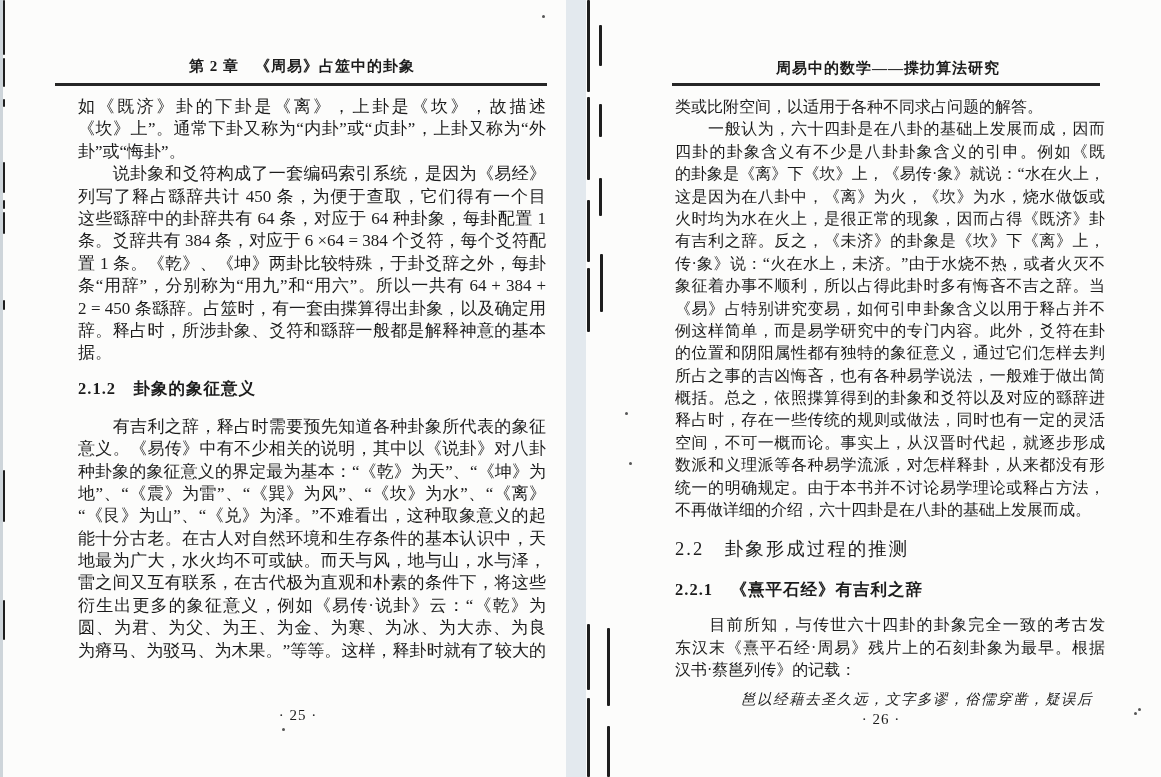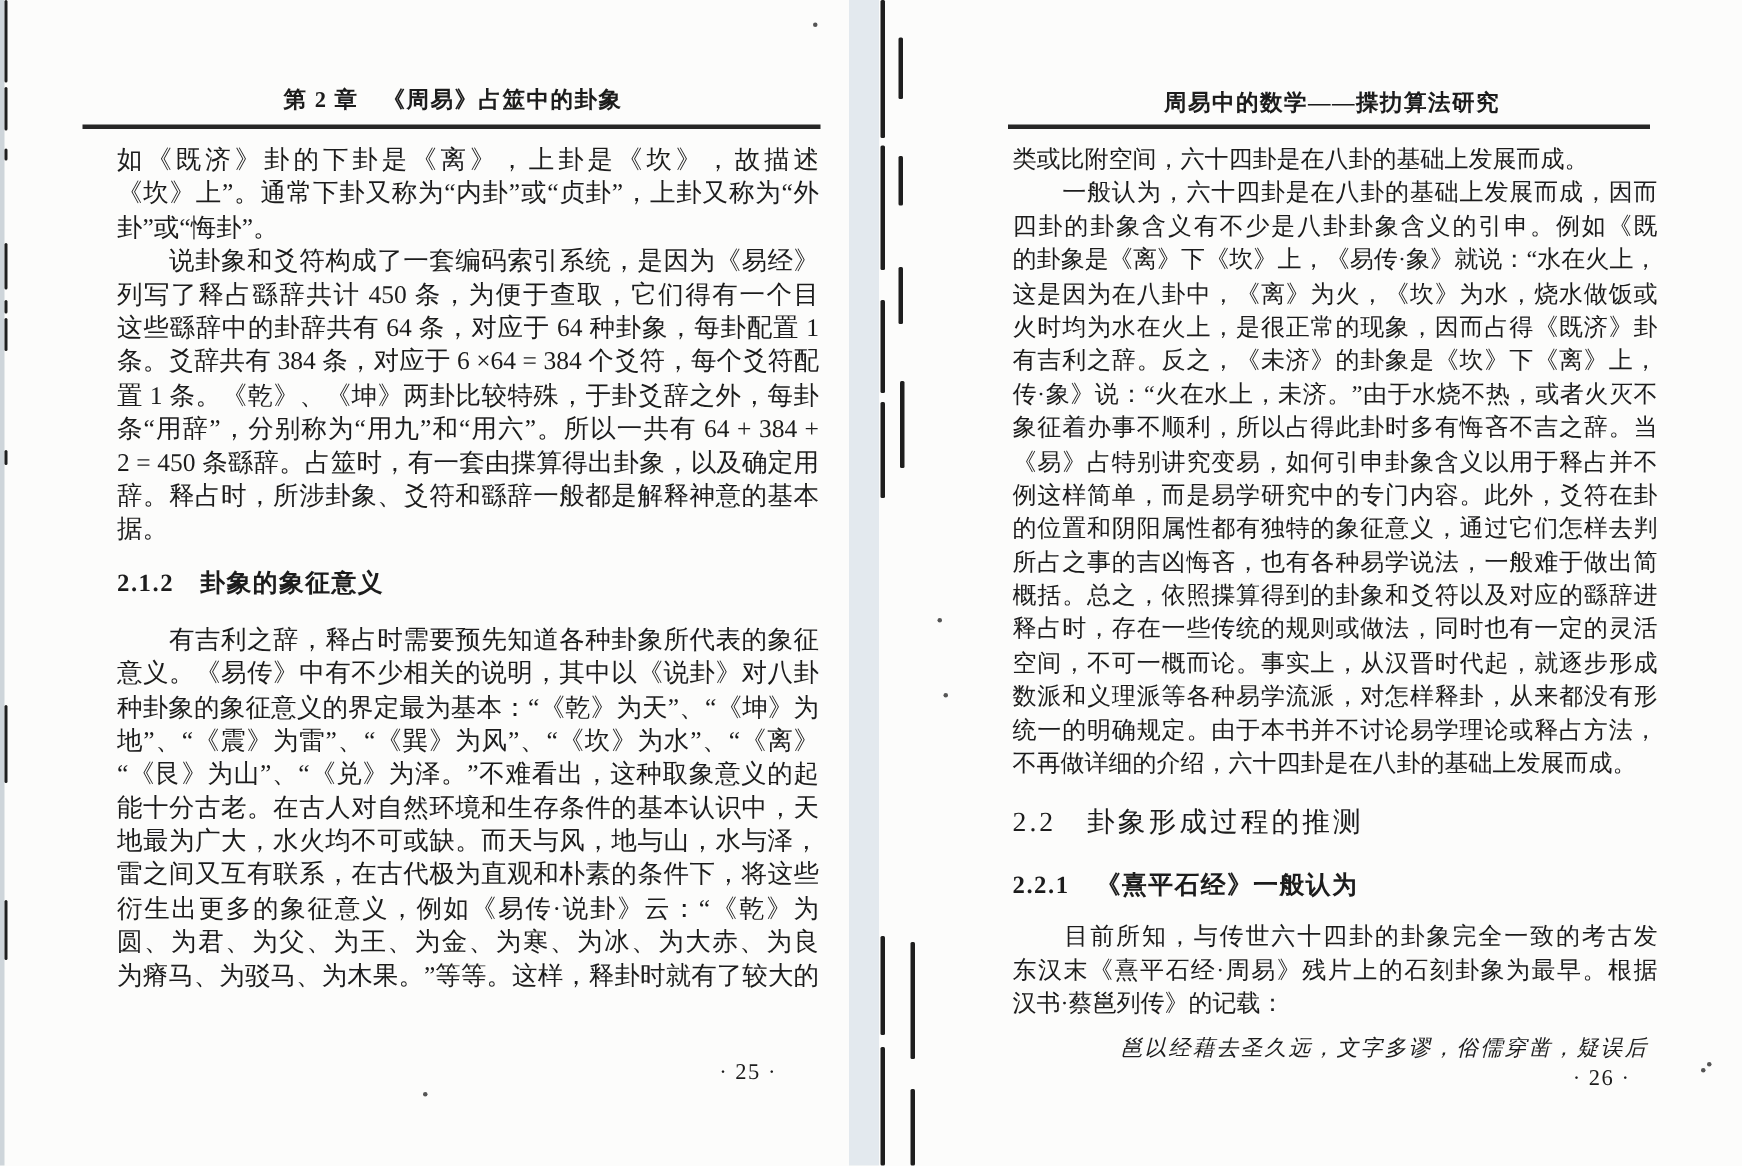--- a/index.html
+++ b/index.html
@@ -56,26 +56,25 @@
     margin: 12px 0 15px 0;
     letter-spacing: 1px;
   }
   .right .line.h2 { margin: 16px 0 12px 0; }
   .line.q {
     margin-top: 6px;
     padding-left: 66px;
     font-size: 14.5px !important;
     letter-spacing: 1.5px;
     font-style: italic;
-    text-align: center;
   }
   .pagenum {
     position: absolute;
     font-size: 15px;
-    text-align: right;
+    text-align: center;
     letter-spacing: 1px;
   }
   .left  .pagenum { top: 707px; left: 78px;  width: 440px; }
   .right .pagenum { top: 711px; left: 95px;  width: 412px; }
 
   
   .gutter-band {
     position: absolute; top: 0; left: 566px;
     width: 20px; height: 777px;
     background: var(--gutter, #e3e9ee);
@@ -118,41 +117,41 @@
         <div class="line j">圆、为君、为父、为王、为金、为寒、为冰、为大赤、为良马、为老马、</div>
         <div class="line j">为瘠马、为驳马、为木果。”等等。这样，释卦时就有了较大的分</div>
       </div>
     <div class="pagenum">· 25 ·</div>
   </div>
 
   <div class="page right">
     <div class="running-head">周易中的数学——揲扐算法研究</div>
     <div class="head-rule"></div>
     <div class="body-col">
-        <div class="line l">类或比附空间，六十四卦是在八卦的基础上发展而成。</div>
+        <div class="line l">类或比附空间，以适用于各种不同求占问题的解答。</div>
         <div class="line j">　　一般认为，六十四卦是在八卦的基础上发展而成，因而六十</div>
         <div class="line j">四卦的卦象含义有不少是八卦卦象含义的引申。例如《既济》</div>
         <div class="line j">的卦象是《离》下《坎》上，《易传·象》就说：“水在火上，既济。”</div>
         <div class="line j">这是因为在八卦中，《离》为火，《坎》为水，烧水做饭或者以水灭</div>
         <div class="line j">火时均为水在火上，是很正常的现象，因而占得《既济》卦时，多</div>
         <div class="line j">有吉利之辞。反之，《未济》的卦象是《坎》下《离》上，因而《易</div>
         <div class="line j">传·象》说：“火在水上，未济。”由于水烧不热，或者火灭不熄，</div>
         <div class="line j">象征着办事不顺利，所以占得此卦时多有悔吝不吉之辞。当然，</div>
         <div class="line j">《易》占特别讲究变易，如何引申卦象含义以用于释占并不像上</div>
         <div class="line j">例这样简单，而是易学研究中的专门内容。此外，爻符在卦象中</div>
         <div class="line j">的位置和阴阳属性都有独特的象征意义，通过它们怎样去判断</div>
         <div class="line j">所占之事的吉凶悔吝，也有各种易学说法，一般难于做出简略的</div>
         <div class="line j">概括。总之，依照揲算得到的卦象和爻符以及对应的繇辞进行</div>
         <div class="line j">释占时，存在一些传统的规则或做法，同时也有一定的灵活变通</div>
         <div class="line j">空间，不可一概而论。事实上，从汉晋时代起，就逐步形成了象</div>
         <div class="line j">数派和义理派等各种易学流派，对怎样释卦，从来都没有形成过</div>
         <div class="line j">统一的明确规定。由于本书并不讨论易学理论或释占方法，故</div>
         <div class="line l">不再做详细的介绍，六十四卦是在八卦的基础上发展而成。</div>
         <div class="line h1">2.2　卦象形成过程的推测</div>
-        <div class="line h2">2.2.1　《熹平石经》一般认为</div>
+        <div class="line h2">2.2.1　《熹平石经》有吉利之辞</div>
         <div class="line j">　　目前所知，与传世六十四卦的卦象完全一致的考古发现，以</div>
         <div class="line j">东汉末《熹平石经·周易》残片上的石刻卦象为最早。根据《后</div>
         <div class="line l">汉书·蔡邕列传》的记载：</div>
         <div class="line q">邕以经藉去圣久远，文字多谬，俗儒穿凿，疑误后</div>
       </div>
     <div class="pagenum">· 26 ·</div>
   </div>
 
   <div class="gutter-band"></div>
 

